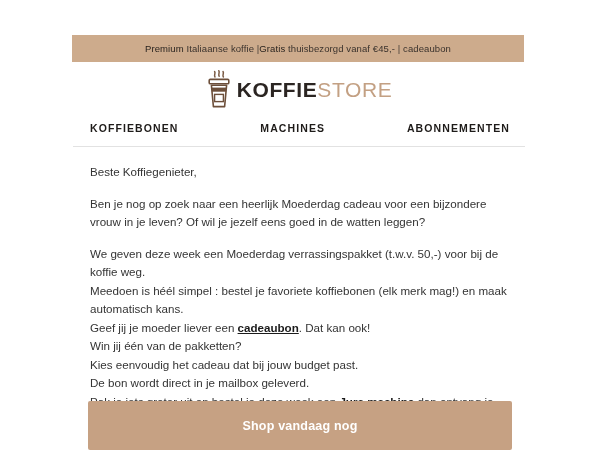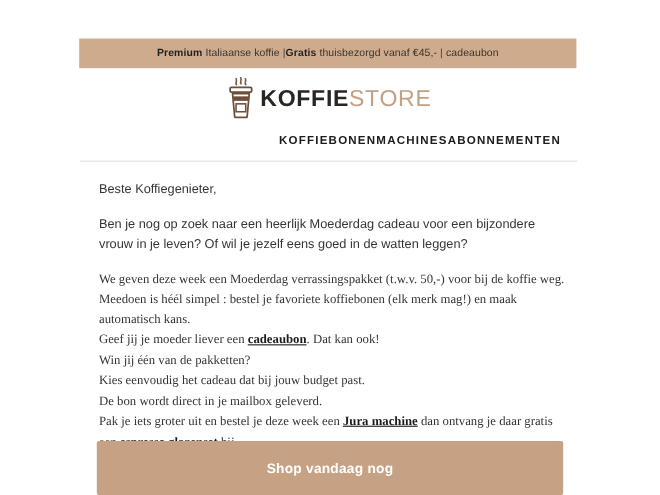--- a/index.html
+++ b/index.html
@@ -35,21 +35,21 @@
     box-sizing: border-box;
   }
   .preheader-text {
     font-size: 9.5px;
     color: #3a322c;
     letter-spacing: 0.1px;
     white-space: nowrap;
     line-height: 1;
   }
   .preheader-text b {
-    font-weight: bold;
+    font-weight: normal;
     color: #241f1b;
   }
   .preheader-sep {
     color: #4a4039;
   }
 
   
   .logo-row {
     position: absolute;
     left: 72px;
@@ -77,21 +77,21 @@
   .logo-store  { color: #c3a083; font-weight: normal; }
 
   
   .nav {
     position: absolute;
     left: 90px;
     top: 122px;
     width: 420px;
     display: flex;
     align-items: center;
-    justify-content: flex-end;
+    justify-content: space-between;
   }
   .nav-item {
     font-size: 10.5px;
     font-weight: bold;
     letter-spacing: 1.1px;
     color: #1e1b19;
     text-decoration: none;
     white-space: nowrap;
   }
 
@@ -108,21 +108,21 @@
   .body-copy {
     position: absolute;
     left: 90px;
     top: 163px;
     width: 428px;
     font-size: 11.6px;
     line-height: 18.5px;
     color: #343434;
   }
   .para { margin: 0 0 13px 0; }
-  .block-lines { margin: 0; font-family: Liberation Serif, serif; }
+  .block-lines { margin: 0; }
   .block-lines .ln { display: block; }
   a.inline-link {
     color: #1b1b1b;
     font-weight: bold;
     text-decoration: underline;
   }
 
   
   .cta {
     position: absolute;

